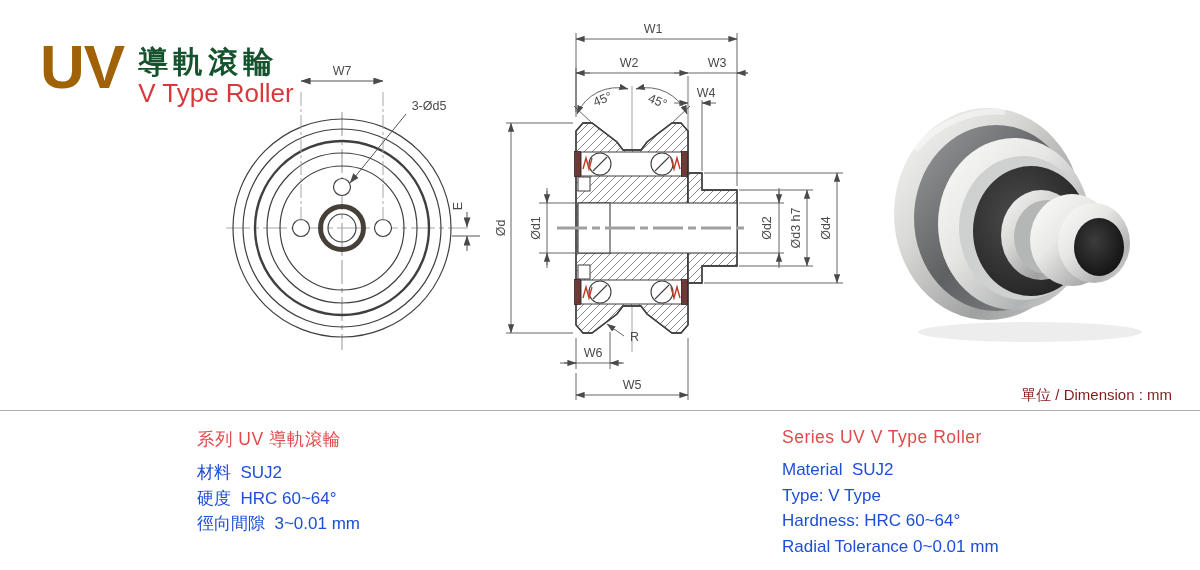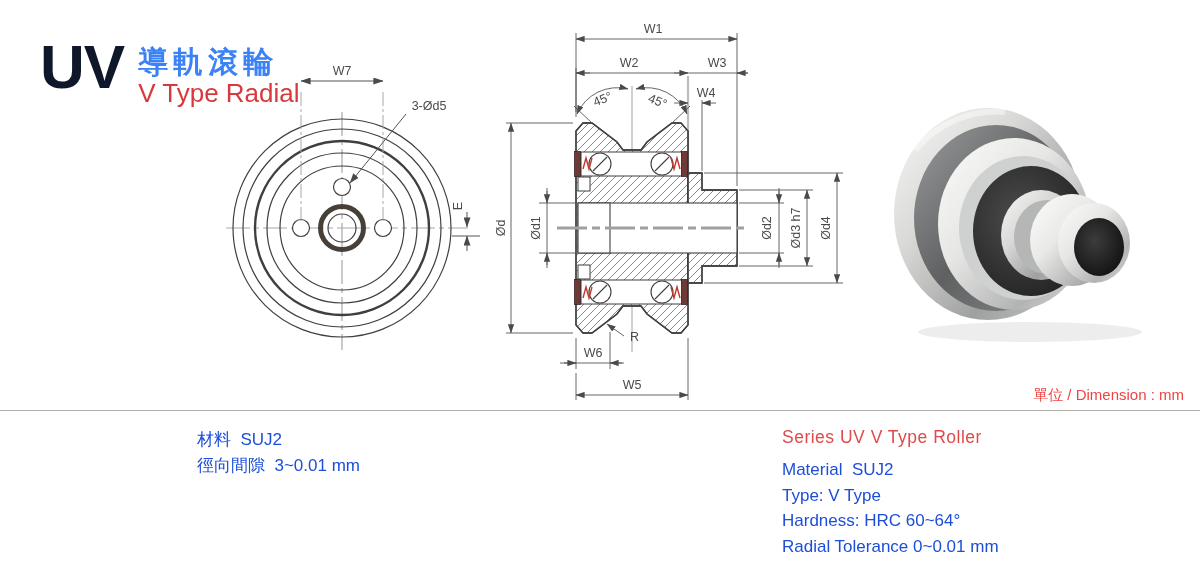--- a/index.html
+++ b/index.html
@@ -5,26 +5,26 @@
   * { margin:0; padding:0; box-sizing:border-box; }
   html,body { background:#ffffff; }
   .page {
     position:relative; width:1200px; height:570px; background:#fff;
     font-family:"Liberation Sans", sans-serif; overflow:hidden;
   }
   svg { position:absolute; top:0; left:0; }
   svg text { font-family:"Liberation Sans", sans-serif; fill:#4a4a4a; font-size:12.5px; }
 
   .title-block { position:absolute; left:40px; top:38px; display:flex; align-items:flex-start; }
-  .title-code { color:#0f172a; font-size:62px; font-weight:800; line-height:58px; letter-spacing:-1px; }
+  .title-code { color:#a16207; font-size:62px; font-weight:800; line-height:58px; letter-spacing:-1px; }
   .title-col { margin-left:14px; padding-top:8px; }
-  .title-zh { color:#3b82f6; font-size:30px; font-weight:700; letter-spacing:5px; line-height:32px; }
+  .title-zh { color:#14532d; font-size:30px; font-weight:700; letter-spacing:5px; line-height:32px; }
   .title-en { color:#d8393c; font-size:26px; font-weight:400; line-height:30px; }
 
-  .unit-note { position:absolute; right:16px; top:386px; color:#ef4444; font-size:15px; }
+  .unit-note { position:absolute; right:28px; top:386px; color:#7f1d1d; font-size:15px; }
   .divider { position:absolute; left:0; right:0; top:410px; height:1px; background:#b3aea9; }
 
   .spec { position:absolute; top:427px; width:420px; }
   .spec-zh { left:197px; }
   .spec-en { left:782px; }
   .spec-header { color:#e04a4a; font-size:17.5px; margin-bottom:9px; letter-spacing:0.5px; }
   .spec-line { color:#1d4ed8; font-size:17px; line-height:25.5px; white-space:pre; }
 </style>
 </head>
 <body>
@@ -238,29 +238,31 @@
     <ellipse cx="1094" cy="243" rx="36" ry="40" fill="url(#g-steel2)"></ellipse>
     <ellipse cx="1099" cy="247" rx="25" ry="29" fill="url(#g-bore)"></ellipse>
     <path d="M915,150 A110,118 0 0 1 1005,112" stroke="#ffffff" stroke-width="6" fill="none" opacity="0.45"></path>
   </g>
 </svg>
 
   <div class="title-block">
     <div class="title-code">UV</div>
     <div class="title-col">
       <div class="title-zh">導軌滾輪</div>
-      <div class="title-en">V Type Radial</div>
+      <div class="title-en">V Type Roller</div>
     </div>
   </div>
 
   <div class="unit-note">單位 / Dimension : mm</div>
   <div class="divider"></div>
 
   <div class="spec spec-zh">
+    <div class="spec-header">系列 UV 導軌滾輪</div>
     <div class="spec-line">材料  SUJ2</div>
+    <div class="spec-line">硬度  HRC 60~64°</div>
     <div class="spec-line">徑向間隙  3~0.01 mm</div>
   </div>
 
   <div class="spec spec-en">
     <div class="spec-header">Series UV V Type Roller</div>
     <div class="spec-line">Material  SUJ2</div>
     <div class="spec-line">Type: V Type</div>
     <div class="spec-line">Hardness: HRC 60~64°</div>
     <div class="spec-line">Radial Tolerance 0~0.01 mm</div>
   </div>

